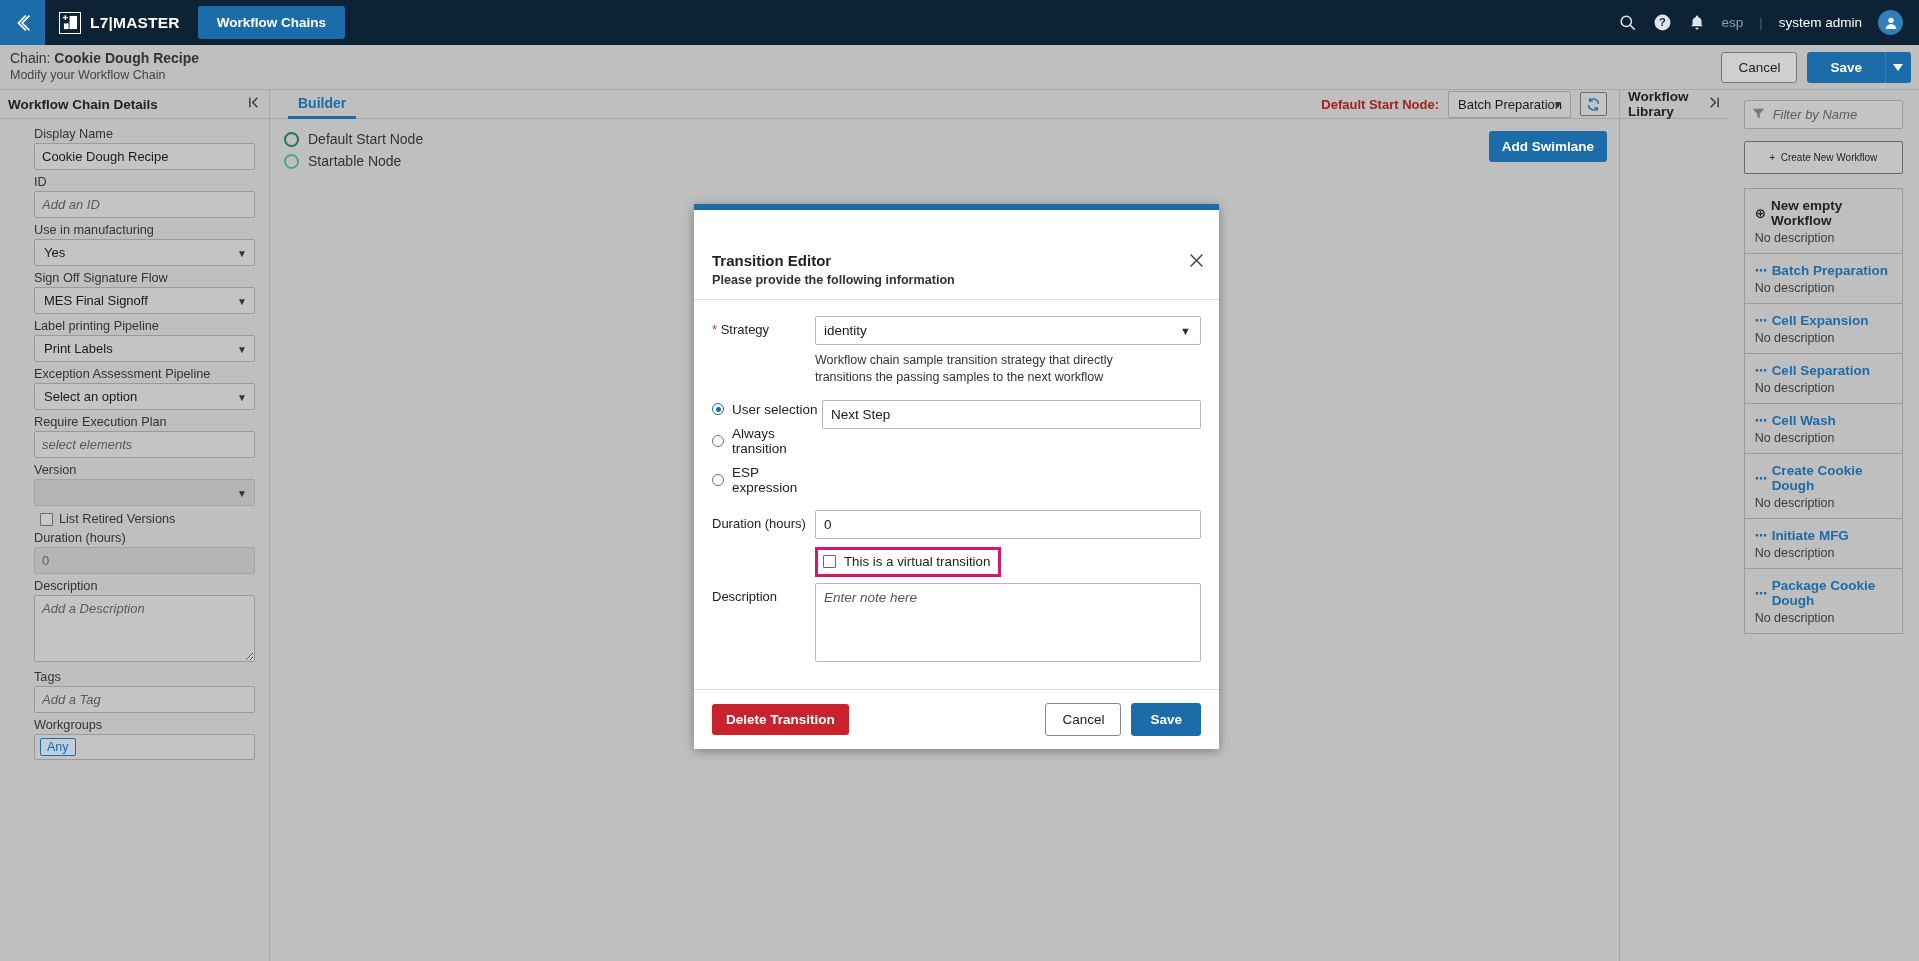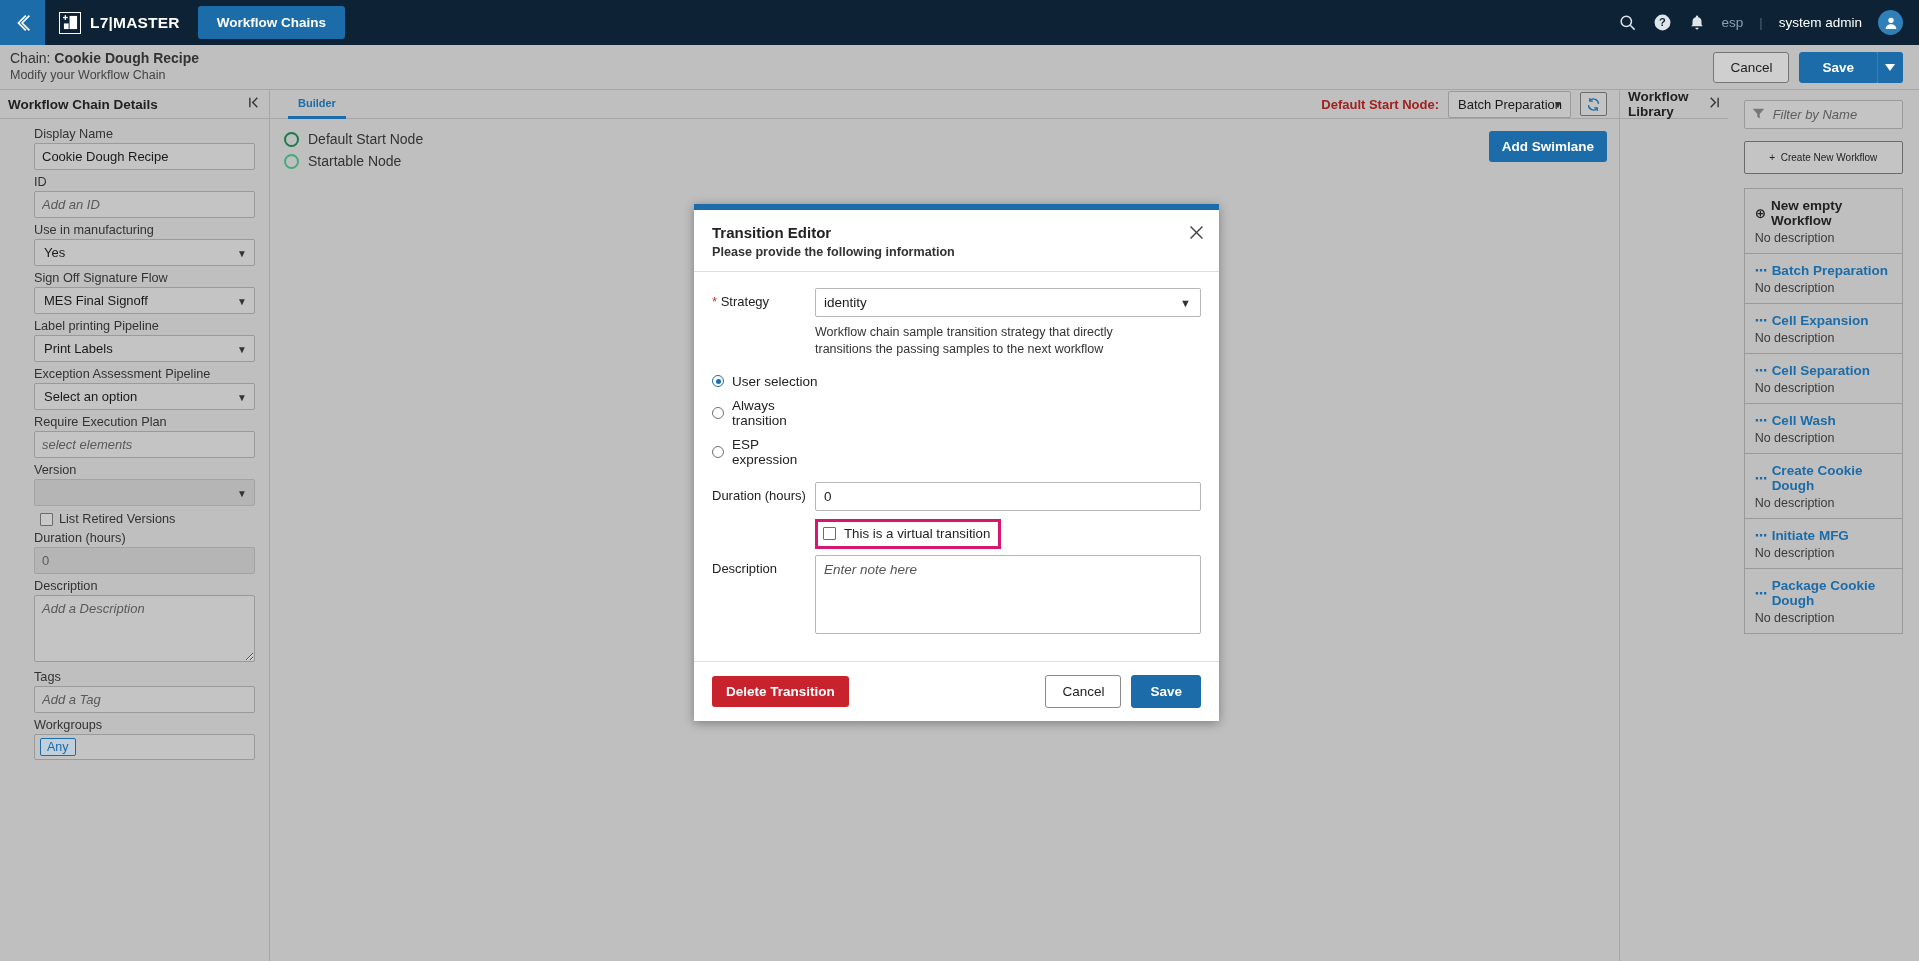--- a/index.html
+++ b/index.html
@@ -61,21 +61,21 @@
     width: 25px; height: 25px; border-radius: 50%;
     background: #2f80b8; display:flex; align-items:center; justify-content:center;
     cursor: pointer;
   }
   
   #pagehdr {
     height: 45px; width: 100%;
     background: #bfbfbf;
     border-bottom: 1px solid #a6a6a6;
     display: flex; align-items: center;
-    padding: 0 16px 0 10px;
+    padding: 0 8px 0 10px;
     position: relative;
   }
   #chain-title { font-size: 14px; color: #333; line-height: 1.25; }
   #chain-title b { font-weight: bold; }
   #chain-sub { font-size: 12.5px; color: #444; line-height: 1.25; }
   #hdr-actions { margin-left: auto; display: flex; align-items: center; gap: 10px; }
   .btn {
     font-family: inherit; font-size: 13.5px;
     border-radius: 3px; cursor: pointer;
     padding: 7px 16px; border: 1px solid #767676;
@@ -141,21 +141,21 @@
     border:1px solid #1b6ca8; color:#1b6ca8; background:#c0cfdb;
     font-size:12.5px; padding:1px 6px; border-radius:2px;
   }
   
   #center { flex: 1 1 auto; background:#bfbfbf; display:flex; flex-direction:column; position:relative; }
   #center-hdr {
     height:29px; display:flex; align-items:center;
     border-bottom:1px solid #a6a6a6; padding: 0 12px 0 0;
   }
   #tab-builder {
-    font-weight:bold; font-size:11px; color:#1b6ca8;
+    font-weight:bold; font-size:14px; color:#1b6ca8;
     padding: 0 10px; height: 29px; display:flex; align-items:center;
     border-bottom: 3px solid #1b6ca8; margin-left: 18px; cursor:pointer;
   }
   #start-node-wrap { margin-left:auto; display:flex; align-items:center; gap:9px; }
   #start-node-label { color:#a32020; font-weight:bold; font-size:13px; }
   #start-node-sel { width: 123px; background:#c4c4c4; }
   #refresh-btn {
     width:27px; height:24px; border:1px solid #6b6b6b; background:#c4c4c4;
     display:flex; align-items:center; justify-content:center; cursor:pointer;
     border-radius:2px;
@@ -212,20 +212,21 @@
   #overlay { position:absolute; inset:0; }
   #modal {
     position:absolute; left: 694px; top: 204px;
     width: 525px;
     background:#fff; box-shadow: 0 2px 10px rgba(0,0,0,.35);
   }
   #modal-topbar { height: 6px; background:#1b6ca8; }
   #modal-hdr {
     padding: 14px 18px 12px 18px; border-bottom:1px solid #ddd;
     position:relative;
+    margin-top:28px;
   }
   #modal-title { font-weight:bold; font-size:15px; color:#222; }
   #modal-sub { font-size:12.6px; color:#333; margin-top:4px; font-weight:bold; }
   #modal-close {
     position:absolute; right:14px; top:14px; cursor:pointer;
     font-size:20px; color:#444; line-height:1;
   }
   #modal-body { padding: 16px 18px 18px 18px; }
   .m-row { display:flex; margin-bottom: 6px; }
   .m-label { width: 103px; flex:0 0 103px; font-size:13px; color:#222; padding-top:6px; }
@@ -646,20 +647,23 @@
             </div>
             <div class="radio-row">
               <span class="radio"></span>
               <span class="radio-lbl">Always transition</span>
             </div>
             <div class="radio-row">
               <span class="radio"></span>
               <span class="radio-lbl">ESP expression</span>
             </div>
           </div>
+          <div id="rule-input-wrap">
+            <input class="m-inp" value="Next Step" style="">
+          </div>
         </div>
       </div>
 
       <div class="m-row" style="margin-top:4px;">
         <div class="m-label">Duration (hours)</div>
         <div class="m-ctl">
           <input class="m-inp" value="0" style="">
         </div>
       </div>
 

